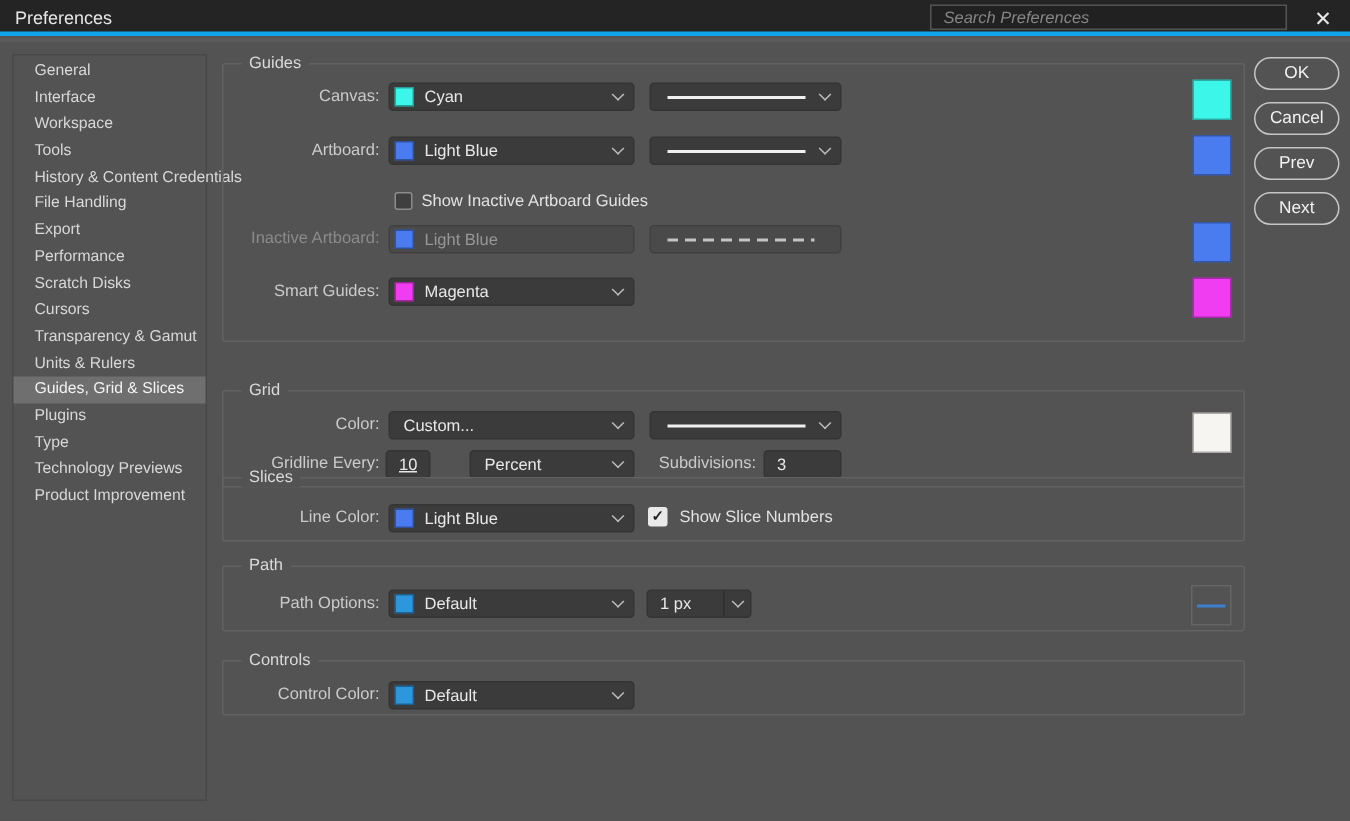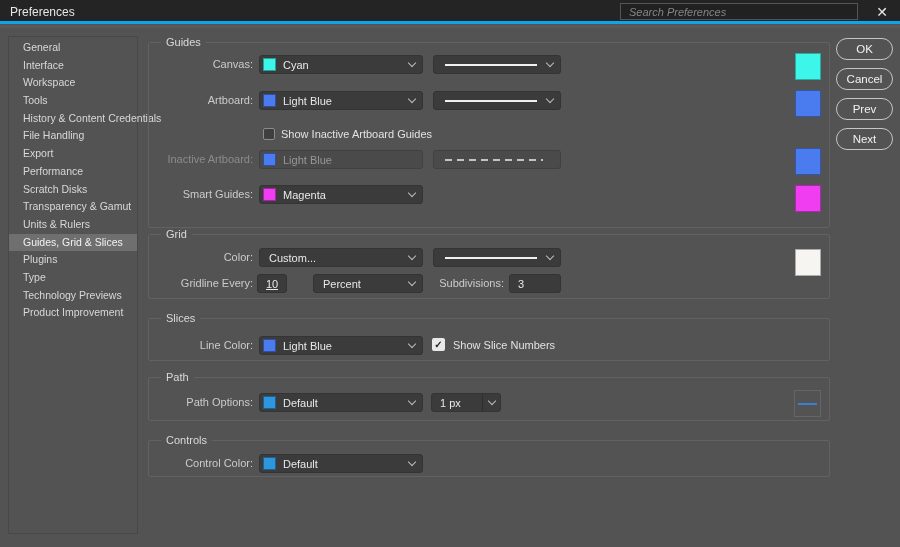--- a/index.html
+++ b/index.html
@@ -139,20 +139,21 @@
 <div class="sidebar">
   <div class="side-item">General</div>
   <div class="side-item">Interface</div>
   <div class="side-item">Workspace</div>
   <div class="side-item">Tools</div>
   <div class="side-item">History &amp; Content Credentials</div>
   <div class="side-item">File Handling</div>
   <div class="side-item">Export</div>
   <div class="side-item">Performance</div>
   <div class="side-item">Scratch Disks</div>
+  <div class="side-item">Cursors</div>
   <div class="side-item">Transparency &amp; Gamut</div>
   <div class="side-item">Units &amp; Rulers</div>
   <div class="side-item selected">Guides, Grid &amp; Slices</div>
   <div class="side-item">Plugins</div>
   <div class="side-item">Type</div>
   <div class="side-item">Technology Previews</div>
   <div class="side-item">Product Improvement</div>
 </div>
 
 <div class="fieldset" style="top:42px; height:186px;">
@@ -198,21 +199,21 @@
     <span class="dd-label">Magenta</span>
     <span class="chev"></span>
   </div>
 
   <div class="swatch-lg" style="top: 10px; background-color: rgb(61, 246, 234);"></div>
   <div class="swatch-lg" style="top: 47px; background-color: rgb(74, 124, 240);"></div>
   <div class="swatch-lg" style="top: 105px; background-color: rgb(74, 124, 240);"></div>
   <div class="swatch-lg" style="top: 142px; background-color: rgb(241, 61, 241);"></div>
 </div>
 
-<div class="fieldset" style="top:234px; height:65px;">
+<div class="fieldset" style="top:260px; height:65px;">
   <div class="legend">Grid</div>
 
   <div class="flabel" style="top:13px;">Color:</div>
   <div class="dd" style="left:110px; top:13px; width:164px;">
     <span class="dd-label" style="padding-left:6px;">Custom...</span>
     <span class="chev"></span>
   </div>
   <div class="dd" style="left:284px; top:13px; width:128px;">
     <span class="line-solid"></span>
     <span class="chev"></span>

